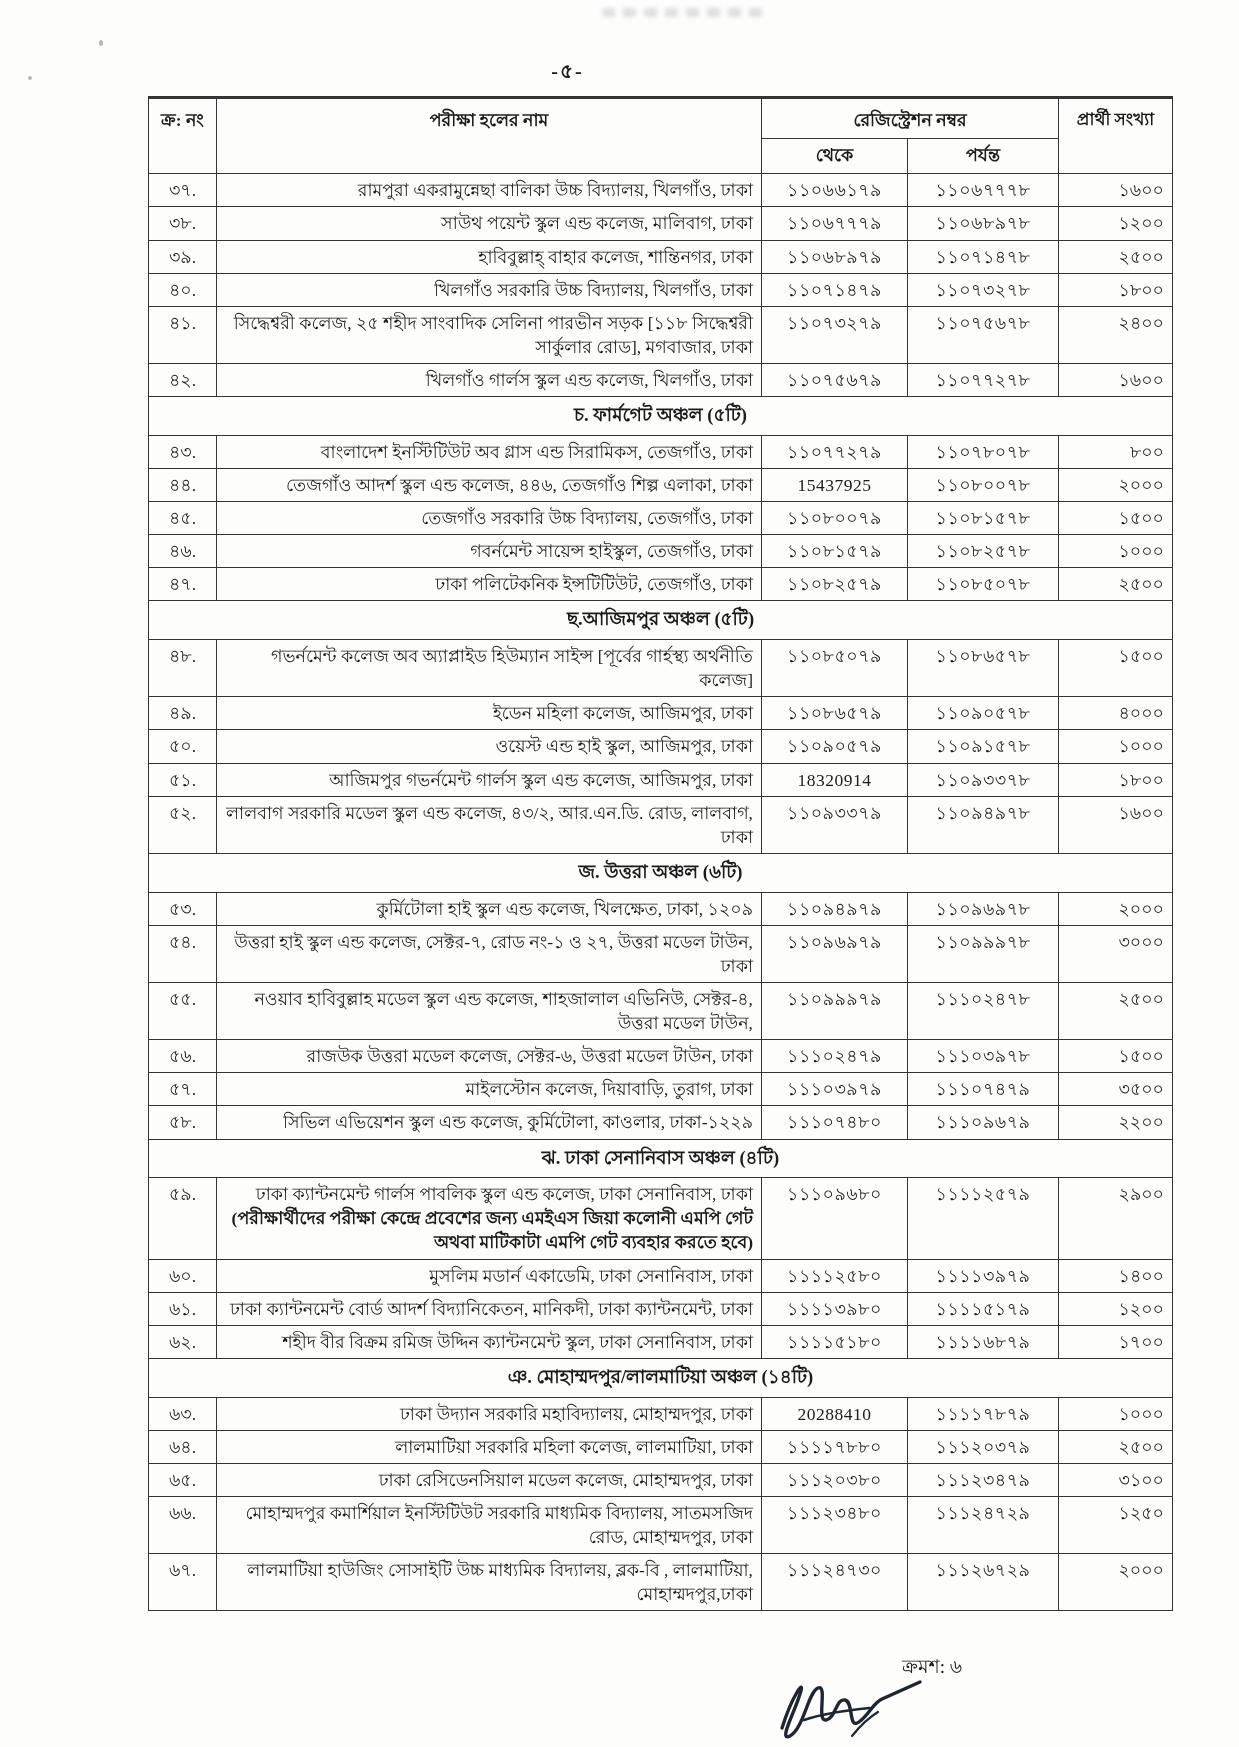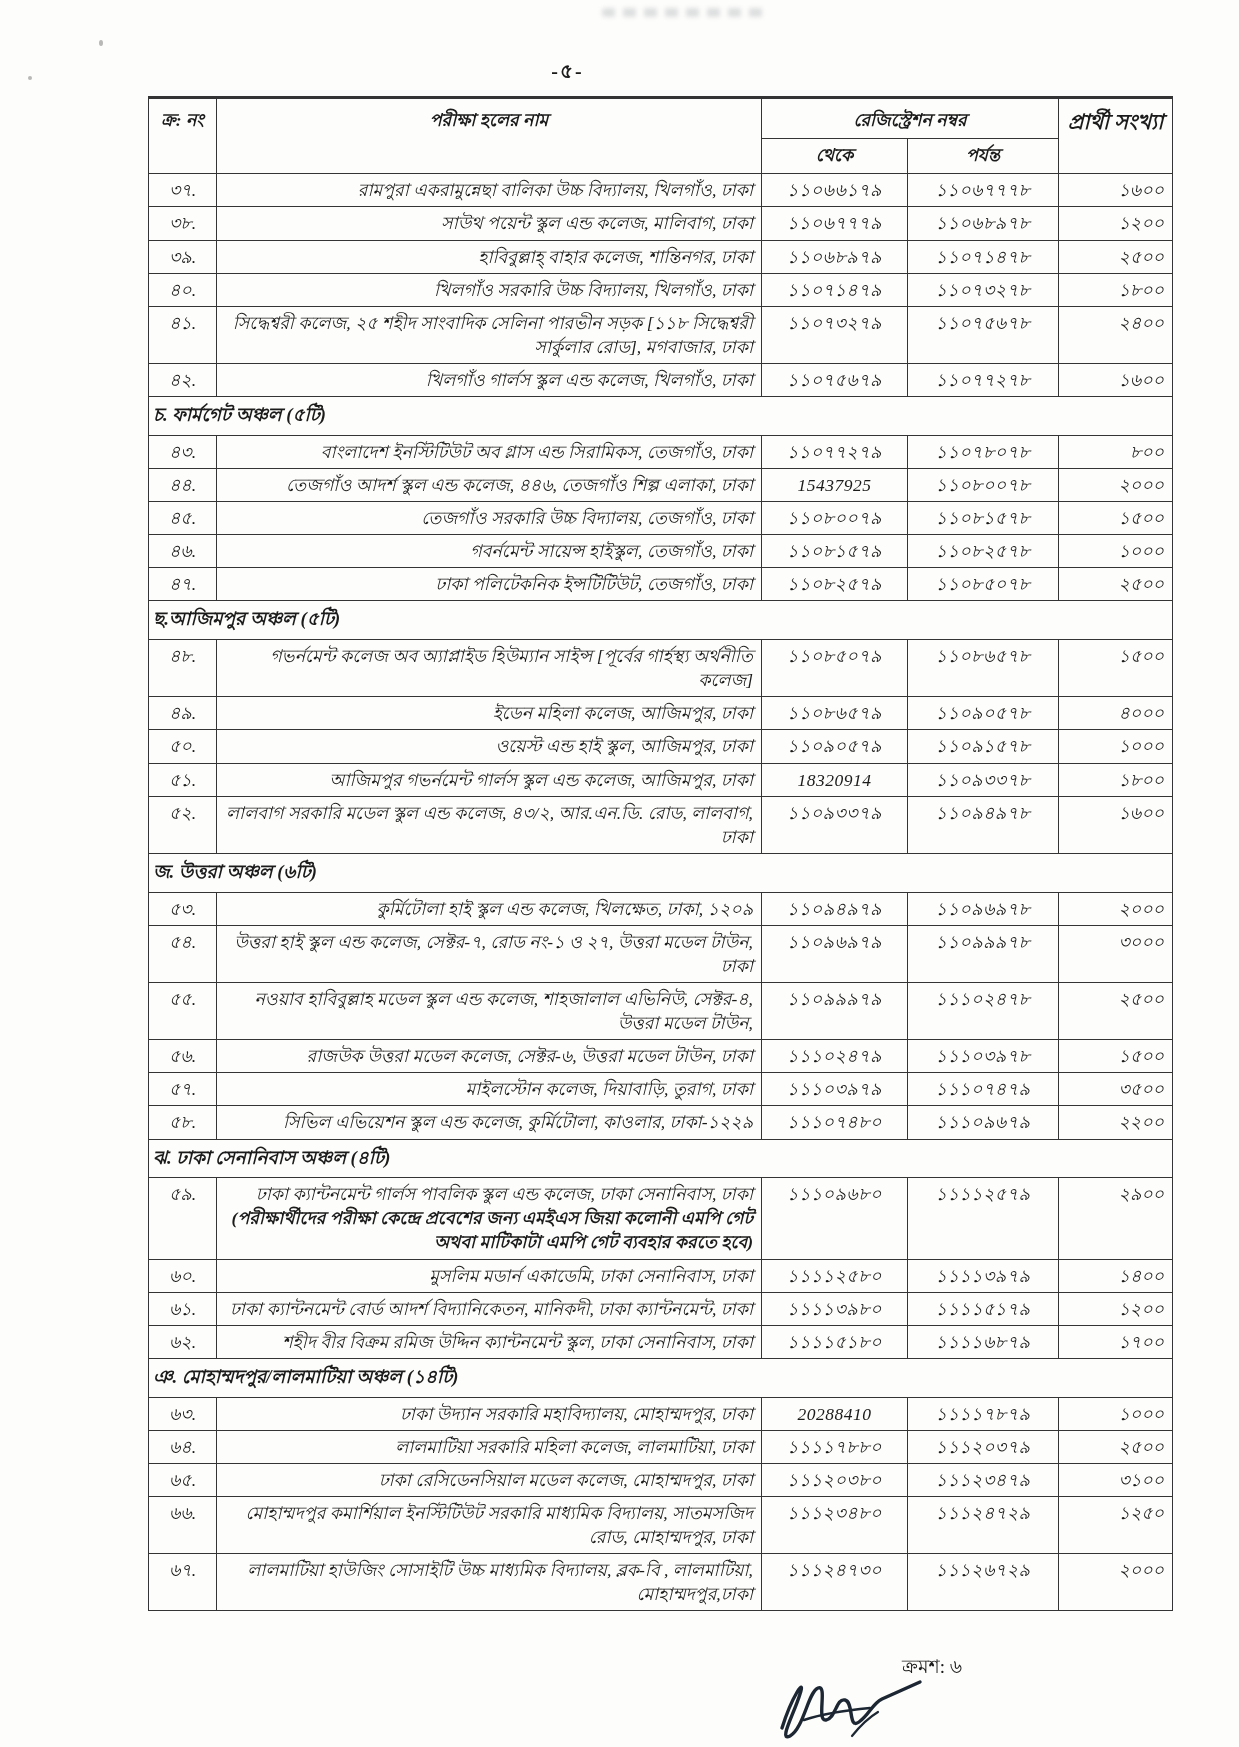--- a/index.html
+++ b/index.html
@@ -13,42 +13,42 @@
     background:repeating-linear-gradient(90deg, rgba(158,164,170,.55) 0 13px, rgba(158,164,170,0) 13px 21px);
     filter:blur(2px); opacity:.6; border-radius:3px;
   }
   .scan-speck { position:absolute; width:4px; height:6px; background:#9a9a98; border-radius:50%; opacity:.7; }
   .page-number {
     position:absolute; top:56px; left:0; width:1135px; text-align:center;
     font-size:20px; letter-spacing:2px; font-weight:bold;
   }
   table.exam {
     position:absolute; top:96px; left:148px; width:1024px;
-    border-collapse:collapse; table-layout:fixed; background:transparent;font-style:italic;
+    border-collapse:collapse; table-layout:fixed; background:transparent;
   }
   .exam col.c-sl   { width:68px;  }
   .exam col.c-name { width:545px; }
   .exam col.c-from { width:146px; }
   .exam col.c-to   { width:151px; }
   .exam col.c-cnt  { width:114px; }
   .exam th, .exam td {
     border:1.6px solid #343434; vertical-align:top;
     font-size:17.5px; line-height:1.38; padding:4px 8px;
     word-wrap:break-word;
   }
   .exam thead th { font-weight:bold; text-align:center; padding:9px 4px 6px; }
   .exam thead tr.sub th { padding:4px 4px 6px; }
   .exam thead { border-top:3px solid #343434; }
-  .exam th.h-cand { white-space:nowrap; font-size:21px; }
+  .exam th.h-cand { white-space:nowrap; font-size:17px; }
   .exam td.sl  { text-align:center; padding-left:2px; padding-right:2px; }
   .exam td.name{ text-align:right; }
   .exam td.reg { text-align:center; letter-spacing:.5px; }
   .exam td.cnt { text-align:right; }
   .exam tr.sec td {
-    text-align:left; font-weight:bold; font-size:18.5px; padding:6px 4px;
+    text-align:center; font-weight:bold; font-size:18.5px; padding:6px 4px;
   }
   .bname { font-weight:bold; }
   .footer-note {
     position:absolute; top:1652px; left:902px; font-size:19px; font-weight:normal;
   }
   .sig { position:absolute; top:1662px; left:752px; }
 </style>
 </head>
 <body>
 

